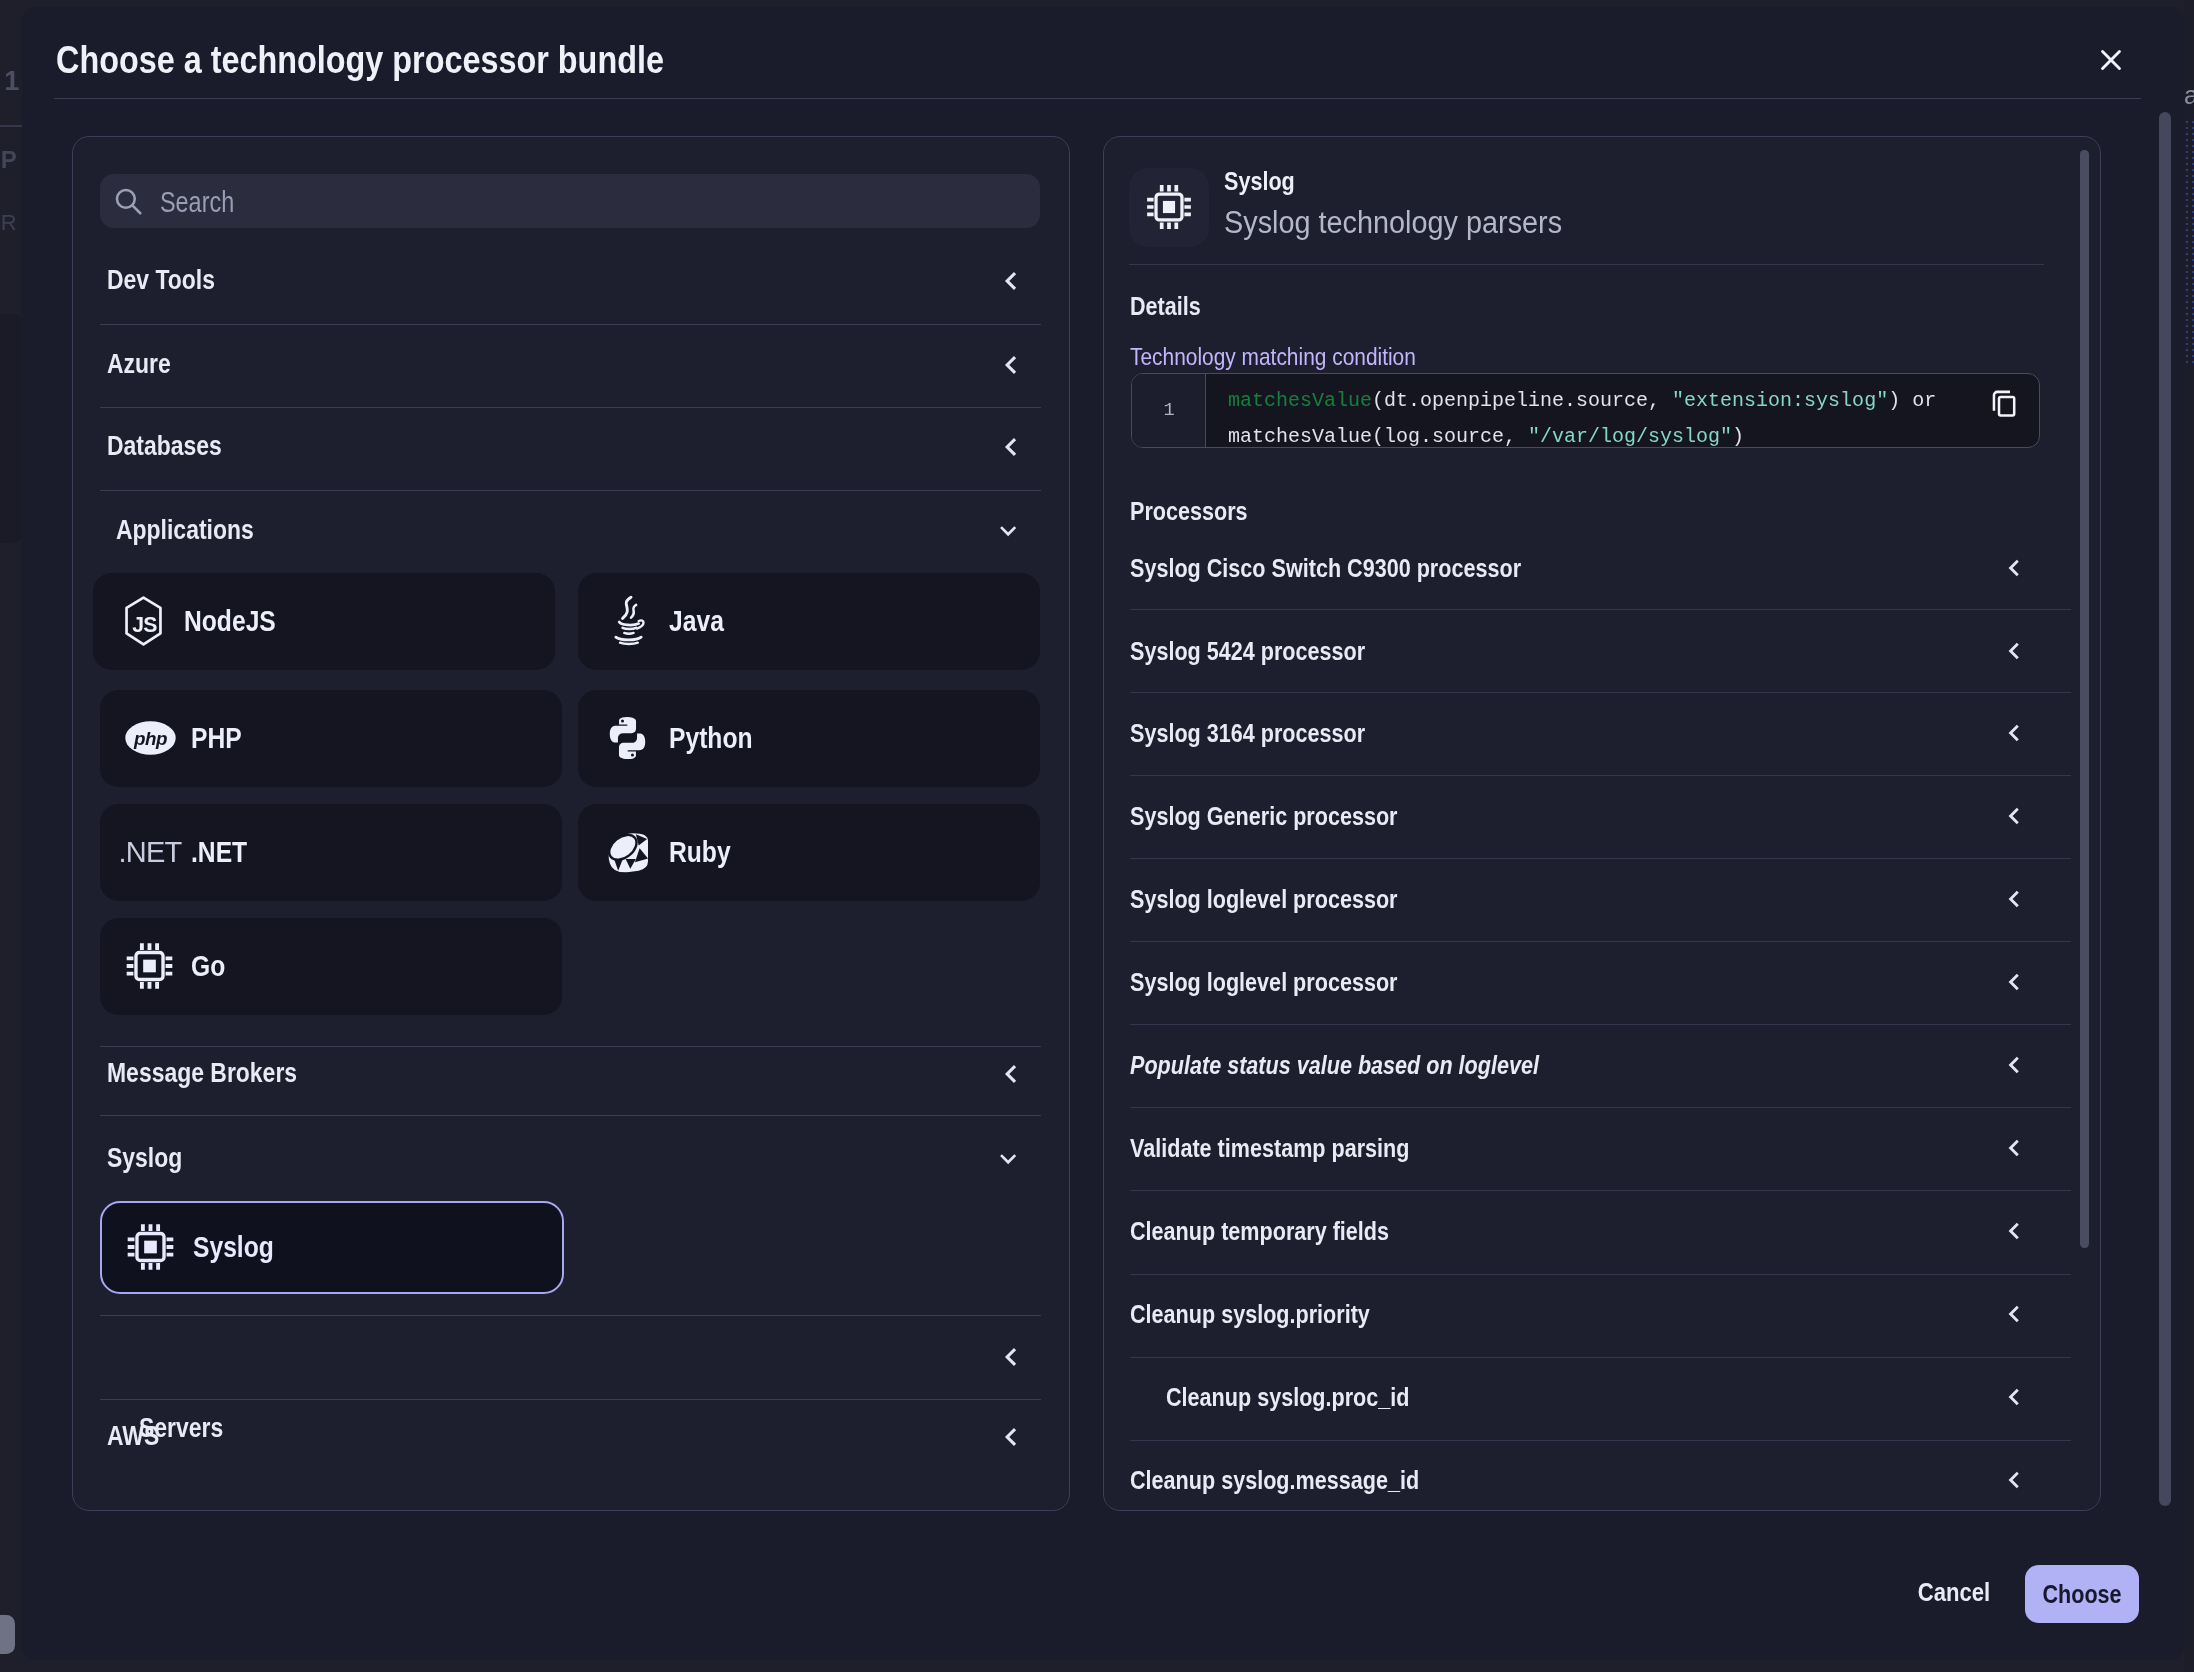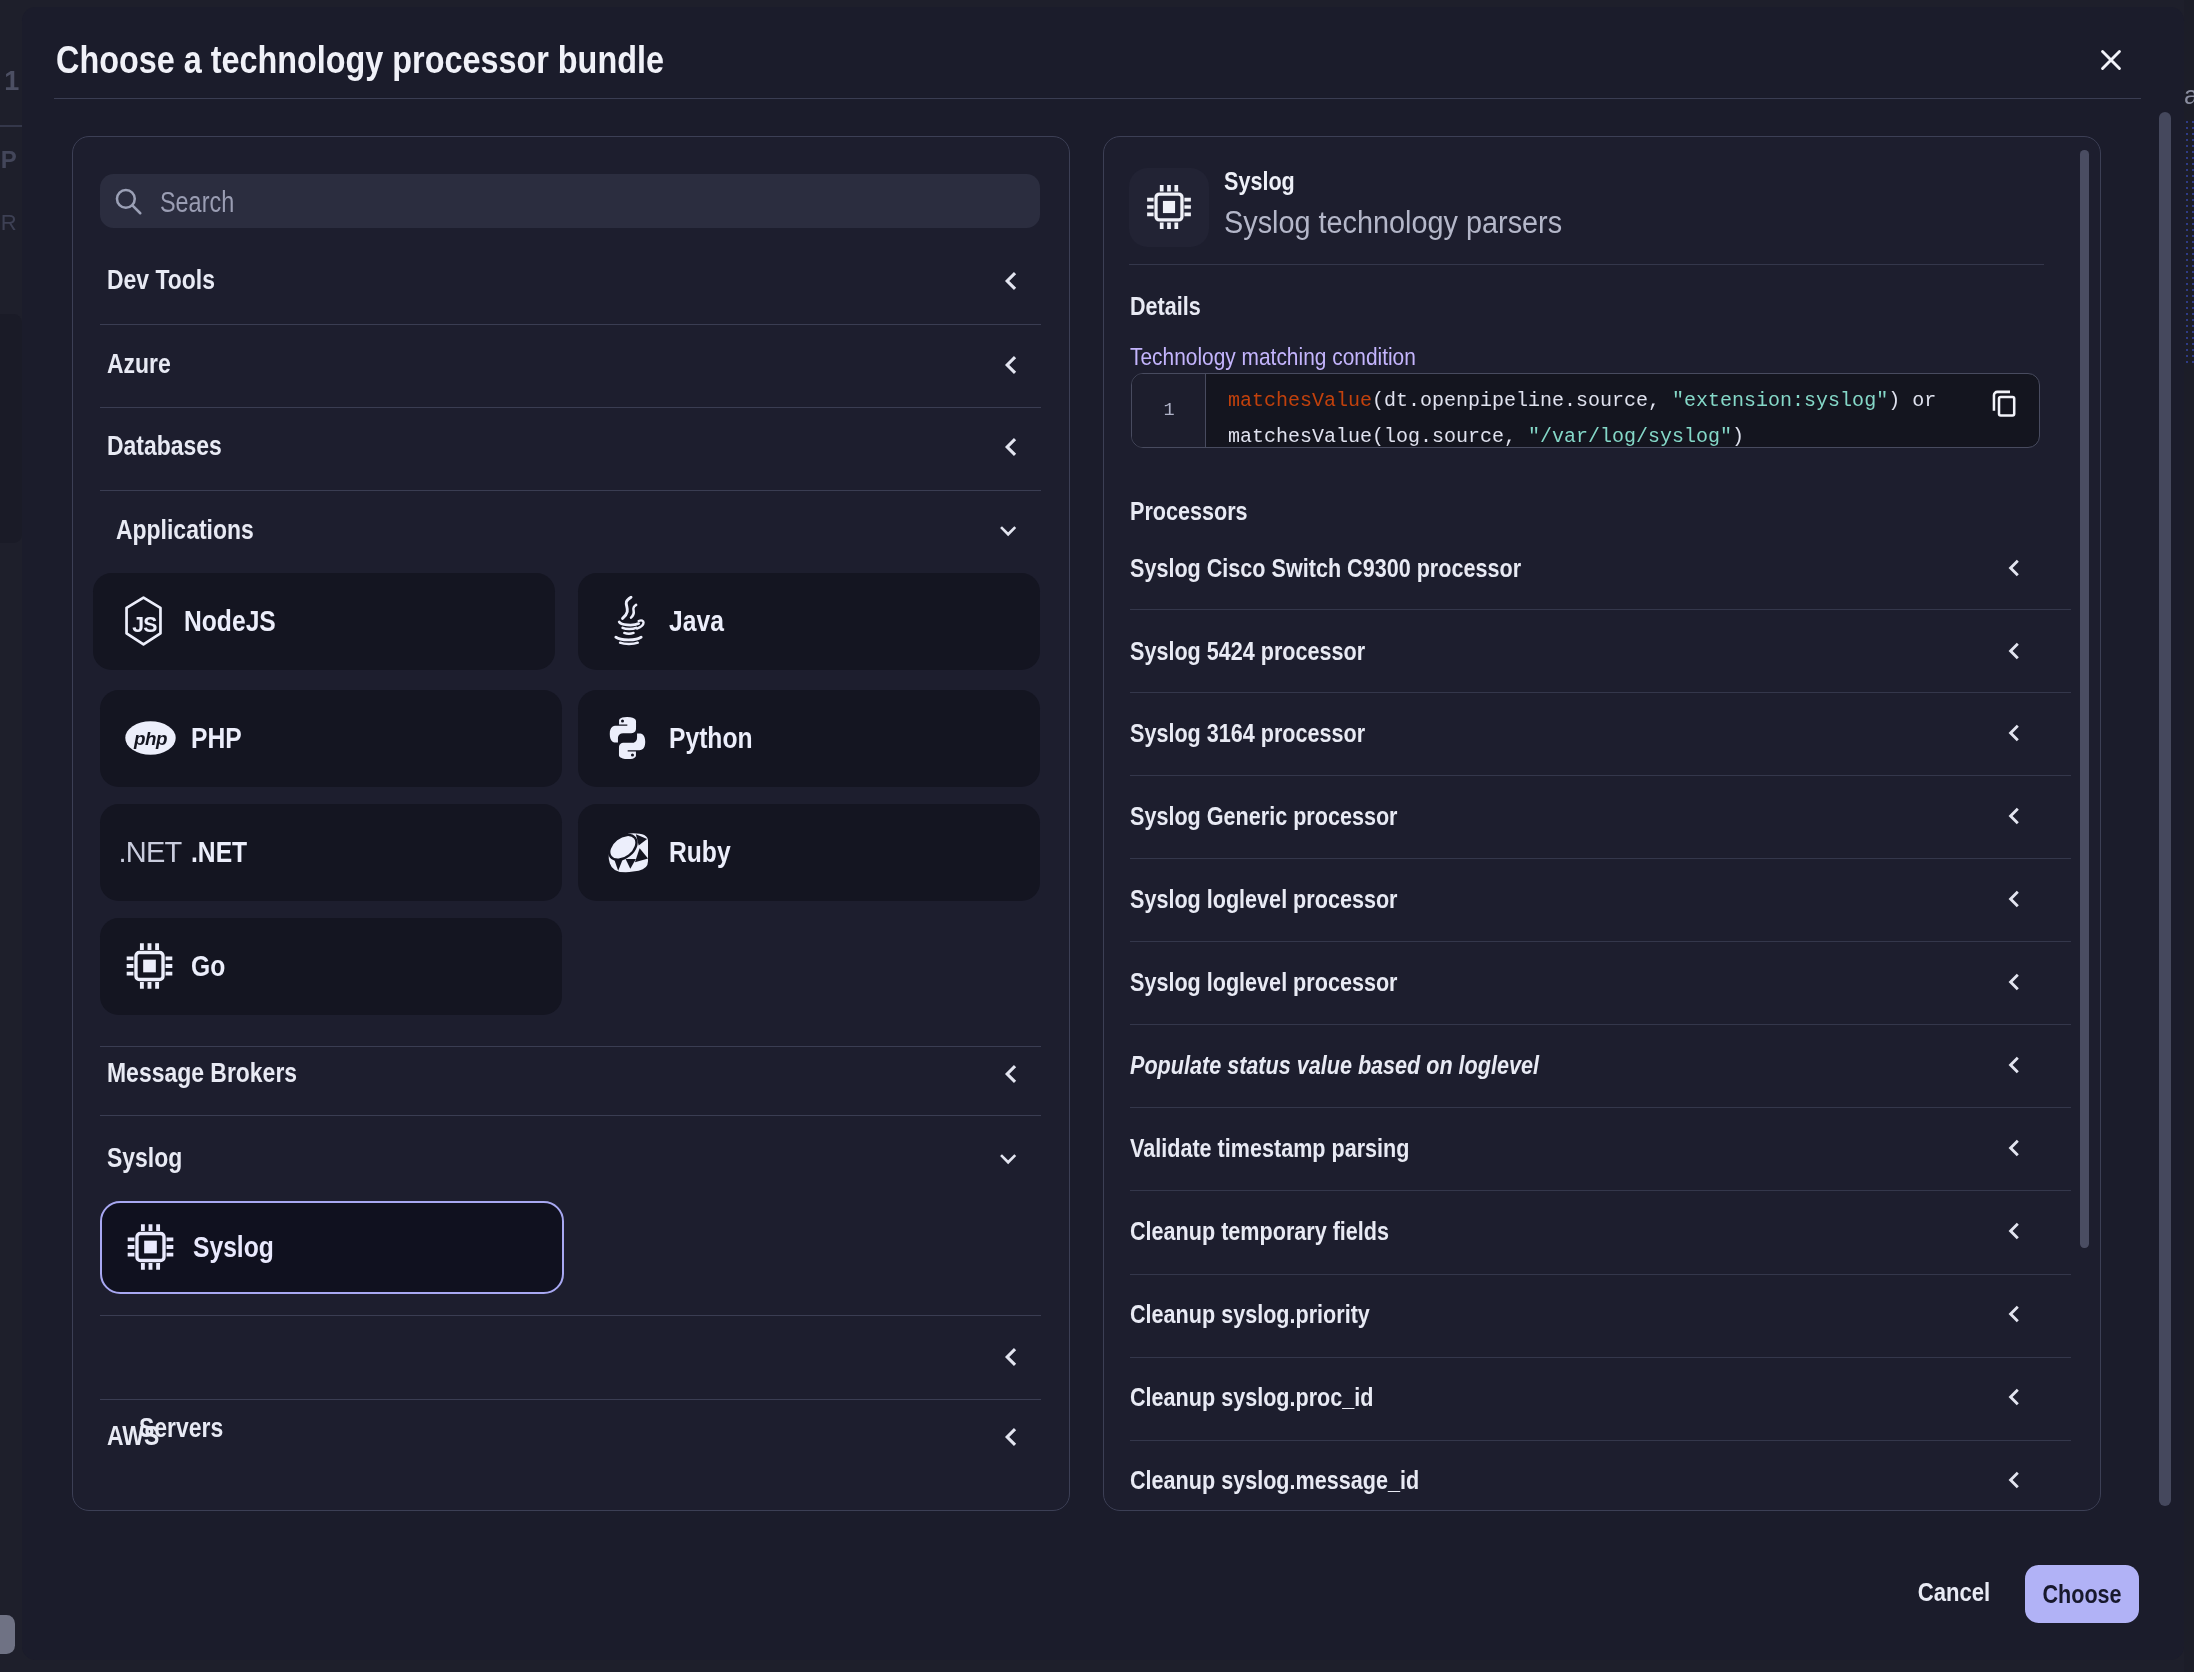--- a/index.html
+++ b/index.html
@@ -200,21 +200,21 @@
     </div>
     <div class="abs" style="left:120px;top:44px;transform:translateY(-50%);font-size:25.4px;font-weight:700;color:#eef0f8;"><span class="sx">Syslog</span></div>
     <div class="abs" style="left:120px;top:86px;transform:translateY(-50%);font-size:31px;color:#b4b7c9;"><span class="sx" style="transform:scaleX(0.93);">Syslog technology parsers</span></div>
     <div class="divider" style="left:25.4px;top:127px;width:915px;background:#34374b;"></div>
     <div class="abs" style="left:26px;top:169px;transform:translateY(-50%);font-size:25.4px;font-weight:700;color:#e8eaf4;"><span class="sx">Details</span></div>
     <div class="abs" style="left:26px;top:220px;transform:translateY(-50%);font-size:24.6px;font-weight:400;color:#c4b5fd;"><span class="sx">Technology matching condition</span></div>
 
     <div class="abs" style="left:27px;top:236px;width:909px;height:75px;border:1.7px solid #484b5f;border-radius:12px;background:#14151f;overflow:hidden;">
       <div class="abs" style="left:0;top:0;width:74px;height:100%;background:#1d1e2d;border-right:1.7px solid #484b5f;"></div>
       <div class="abs code" style="left:0;top:50%;width:74px;transform:translateY(-50%);text-align:center;font-size:18.6px;color:#b0b3c8;">1</div>
-      <div class="abs code" style="left:96px;top:9.3px;font-size:20px;line-height:36px;color:#dfe1ee;white-space:pre;"><span style="color:#c2410c;">matchesValue</span>(dt.openpipeline.source, <span style="color:#85d8c8;">"extension:syslog"</span>) or
+      <div class="abs code" style="left:96px;top:9.3px;font-size:20px;line-height:36px;color:#dfe1ee;white-space:pre;"><span style="color:#15803d;">matchesValue</span>(dt.openpipeline.source, <span style="color:#85d8c8;">"extension:syslog"</span>) or
 matchesValue(log.source, <span style="color:#85d8c8;">"/var/log/syslog"</span>)</div>
       <svg class="abs" style="left:859px;top:14.4px;" width="27" height="30.5" viewBox="0 0 32 36" fill="none" stroke="#f2f3fa" stroke-width="3">
           <rect x="9.5" y="10.5" width="18" height="22" rx="2"></rect>
           <path d="M22.5 4.5 H7.5 a4 4 0 0 0 -4 4 V27"></path>
         </svg>
     </div>
 
     <div class="abs" style="left:26px;top:374px;transform:translateY(-50%);font-size:25.4px;font-weight:700;color:#e8eaf4;"><span class="sx">Processors</span></div>
 
     <div class="rrow" style="top:431px;"><span class="sx">Syslog Cisco Switch C9300 processor</span></div>
@@ -230,21 +230,21 @@
     <div class="rrow" style="top:845px;"><span class="sx">Syslog loglevel processor</span></div>
     <div class="rdiv" style="top:887px;"></div>
     <div class="rrow" style="top:928px;font-style:italic;"><span class="sx">Populate status value based on loglevel</span></div>
     <div class="rdiv" style="top:970px;"></div>
     <div class="rrow" style="top:1011px;"><span class="sx">Validate timestamp parsing</span></div>
     <div class="rdiv" style="top:1053px;"></div>
     <div class="rrow" style="top:1094px;"><span class="sx">Cleanup temporary fields</span></div>
     <div class="rdiv" style="top:1137px;"></div>
     <div class="rrow" style="top:1177px;"><span class="sx">Cleanup syslog.priority</span></div>
     <div class="rdiv" style="top:1220px;"></div>
-    <div class="rrow" style="top:1260px;"><span class="sx">Cleanup syslog.proc_id</span></div>
+    <div class="rrow" style="top:1260px;margin-left:36px;"><span class="sx">Cleanup syslog.proc_id</span></div>
     <div class="rdiv" style="top:1303px;"></div>
     <div class="rrow" style="top:1343px;"><span class="sx">Cleanup syslog.message_id</span></div>
 
     <svg class="rchev" style="top:431px;" viewBox="0 0 24 28" fill="none" stroke="#e3e5f0" stroke-width="3.7" stroke-linecap="square" stroke-linejoin="miter">
         <path d="M16.5 6 L8.5 14 L16.5 22"></path>
       </svg>
     <svg class="rchev" style="top:514px;" viewBox="0 0 24 28" fill="none" stroke="#e3e5f0" stroke-width="3.7" stroke-linecap="square" stroke-linejoin="miter">
         <path d="M16.5 6 L8.5 14 L16.5 22"></path>
       </svg>
     <svg class="rchev" style="top:596px;" viewBox="0 0 24 28" fill="none" stroke="#e3e5f0" stroke-width="3.7" stroke-linecap="square" stroke-linejoin="miter">

